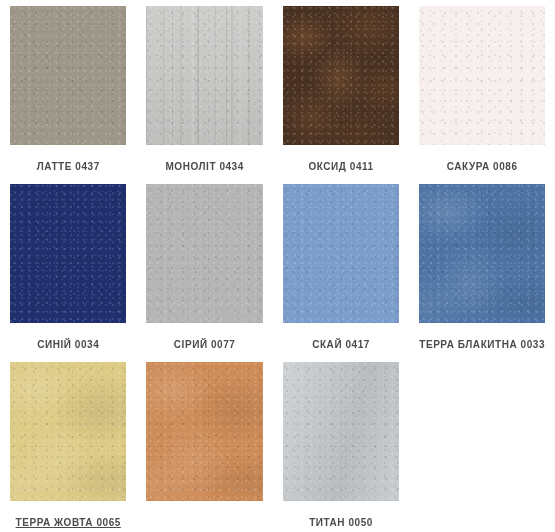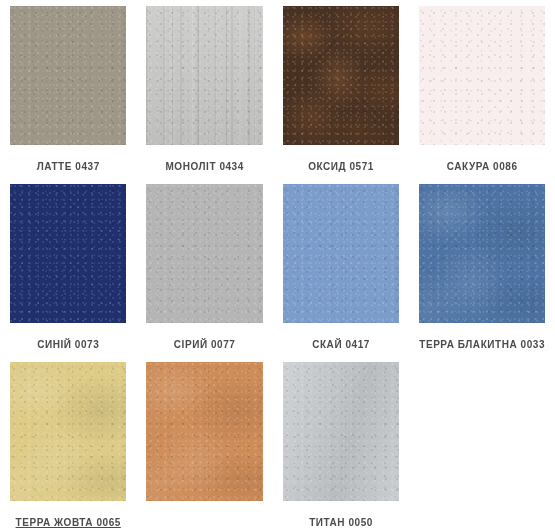--- a/index.html
+++ b/index.html
@@ -140,35 +140,35 @@
       <div class="tex tex-grain"></div>
     </div>
     <div class="swatch-label" style="color: rgb(75, 75, 75);">МОНОЛІТ 0434</div>
   </div>
 
   <div class="swatch-cell">
     <div class="swatch-chip" style="background-color: rgb(74, 50, 35);">
       <div class="tex tex-rust"></div>
       <div class="tex tex-grain"></div>
     </div>
-    <div class="swatch-label" style="color: rgb(75, 75, 75);">ОКСИД 0571</div>
+    <div class="swatch-label" style="color: rgb(75, 75, 75);">ОКСИД 0411</div>
   </div>
 
   <div class="swatch-cell">
     <div class="swatch-chip" style="background-color: rgb(248, 238, 238);">
       <div class="tex tex-grain"></div>
     </div>
     <div class="swatch-label" style="color: rgb(75, 75, 75); text-align: center;">САКУРА 0086</div>
   </div>
 
   <div class="swatch-cell">
     <div class="swatch-chip" style="background-color: rgb(32, 48, 110);">
       <div class="tex tex-grain"></div>
     </div>
-    <div class="swatch-label" style="color: rgb(75, 75, 75);">СИНІЙ 0073</div>
+    <div class="swatch-label" style="color: rgb(75, 75, 75);">СИНІЙ 0034</div>
   </div>
 
   <div class="swatch-cell">
     <div class="swatch-chip" style="background-color: rgb(181, 181, 181);">
       <div class="tex tex-grain"></div>
     </div>
     <div class="swatch-label" style="color: rgb(75, 75, 75);">СІРИЙ 0077</div>
   </div>
 
   <div class="swatch-cell">

